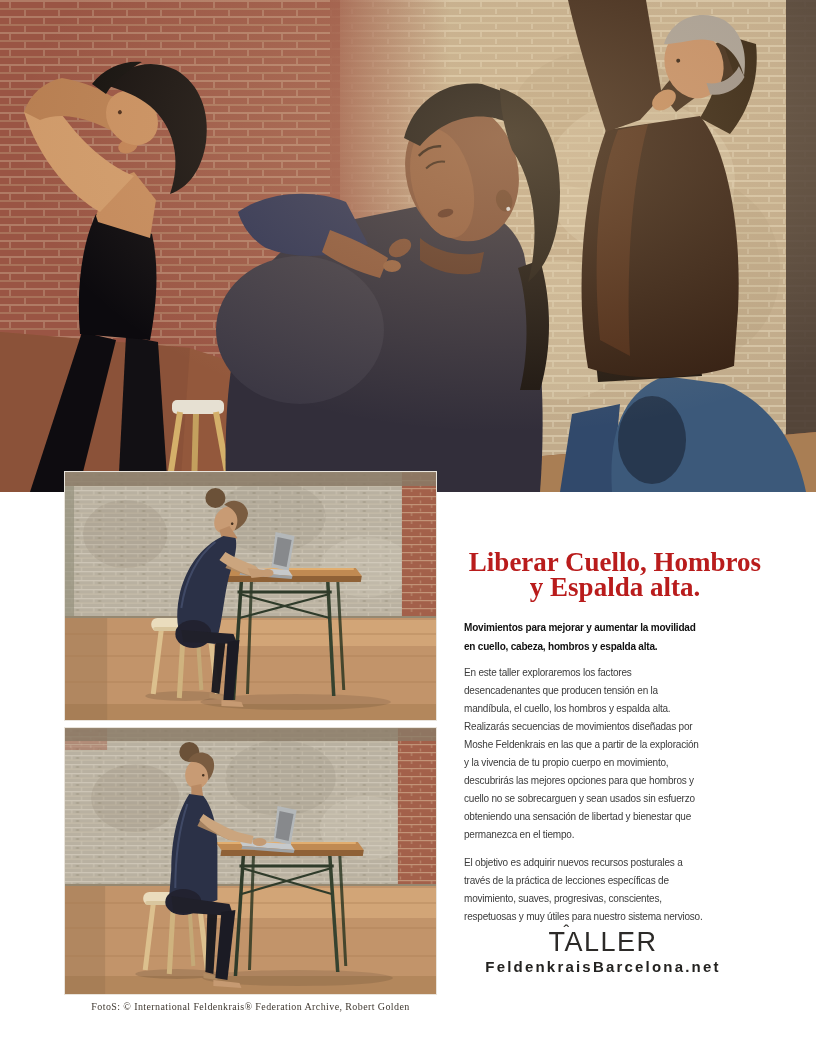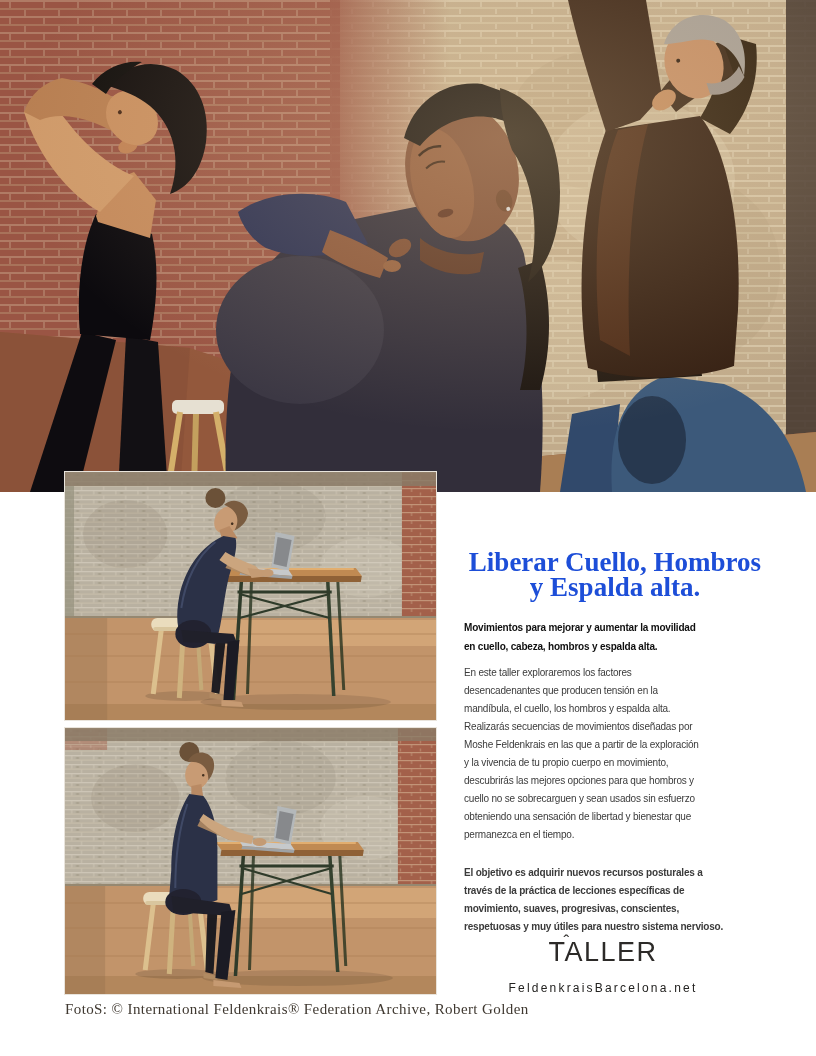--- a/index.html
+++ b/index.html
@@ -10,36 +10,36 @@
 
   .hero{position:absolute;left:0;top:0;width:816px;height:492px;}
   .photo{position:absolute;left:65px;width:371px;outline:1px solid #e9e4dc;background:#cfc8ba;}
   .photo-2{top:472px;height:248px;}
   .photo-3{top:728px;height:266px;}
 
   .right-col{position:absolute;left:464px;top:518px;width:302px;}
   .title{font-family:"Liberation Serif",serif;font-weight:700;font-size:26.5px;line-height:28px;
          letter-spacing:.2px;color:#191613;margin:0;white-space:pre;}
   .subtitle{font-family:"Liberation Serif",serif;font-weight:700;font-size:27px;line-height:25px;
-         color:#1d4ed8;margin:32px 0 0;text-align:center;white-space:pre;}
+         color:#b91c1c;margin:32px 0 0;text-align:center;white-space:pre;}
   .intro{font-weight:700;font-size:10px;line-height:19px;letter-spacing:-.2px;color:#101010;
          margin:18px 0 0;white-space:pre;}
   .body-text{font-weight:400;font-size:10px;line-height:18px;letter-spacing:-.2px;color:#3b3b3b;
          margin:8px 0 0;white-space:pre;}
-  .body-text + .body-text{margin-top:20px;font-weight:bold;}
+  .body-text + .body-text{margin-top:10px;}
 
   .logo{margin-top:2px;text-align:center;transform:translateX(-12px);}
   .logo-name{font-size:27px;line-height:28px;letter-spacing:1.5px;color:#2c2a28;white-space:nowrap;}
   .logo-bold{font-weight:700;}
   .logo-light{font-weight:400;position:relative;}
   .logo-hat{position:absolute;left:15px;top:-9px;font-size:17px;font-weight:400;color:#2c2a28;}
-  .logo-url{font-weight:400;font-size:12px;letter-spacing:2.2px;color:#232220;margin-top:15px;white-space:nowrap;}
+  .logo-url{font-weight:700;font-size:15px;letter-spacing:2.2px;color:#232220;margin-top:2px;white-space:nowrap;}
 
   .caption{position:absolute;left:65px;top:1001px;width:371px;text-align:center;
-         font-family:"Liberation Serif",serif;font-size:15px;letter-spacing:.4px;
+         font-family:"Liberation Serif",serif;font-size:10px;letter-spacing:.4px;
          color:#3f3830;white-space:nowrap;}
 </style>
 </head>
 <body>
 
 <div class="page">
 
   <figure class="hero">
     <svg viewBox="0 0 816 492" preserveAspectRatio="none">
       <defs>

